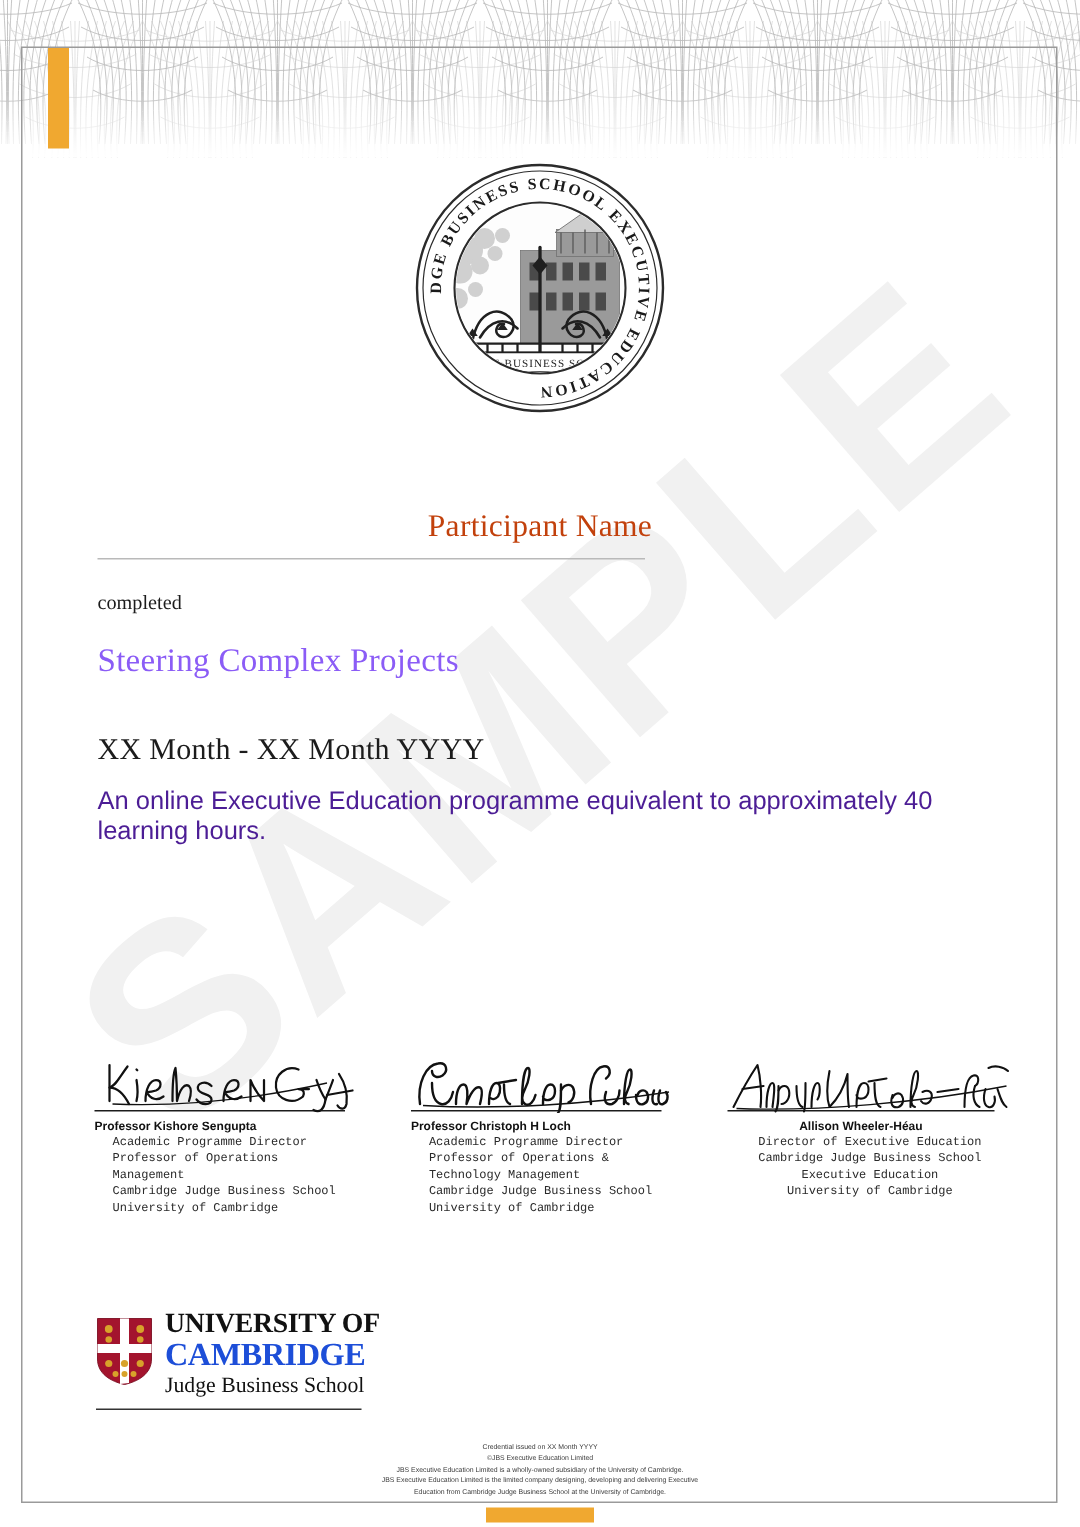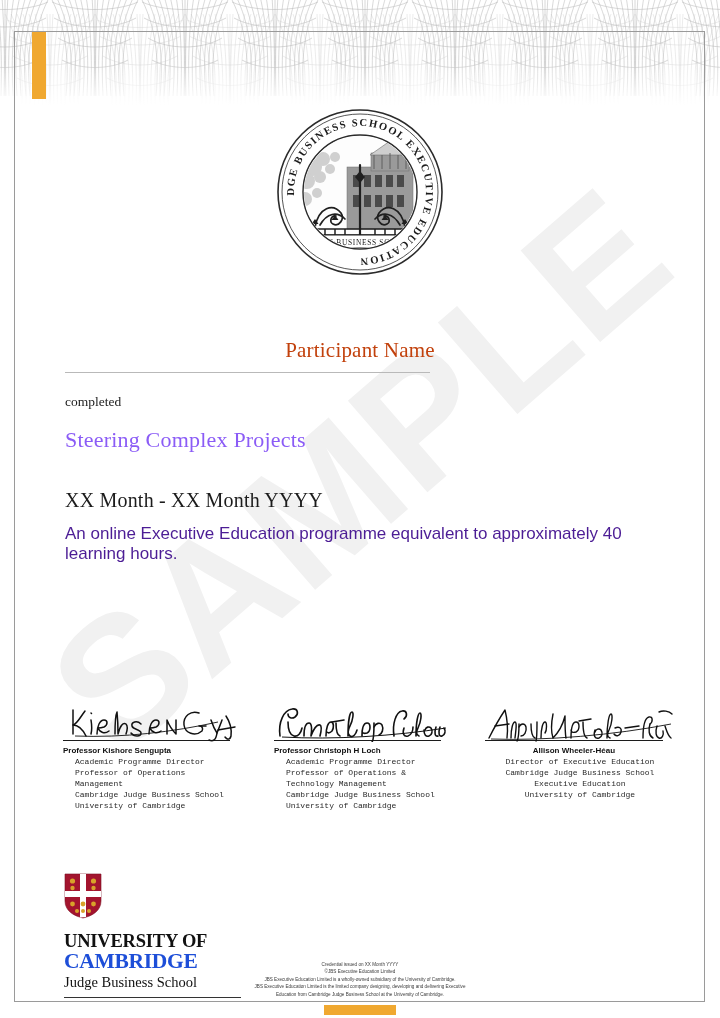--- a/index.html
+++ b/index.html
@@ -180,21 +180,21 @@
     margin-left: 12px;
   }
 
   
   .cam-logo {
     position: absolute;
     left: 64px;
     top: 873px;
     width: 190px;
   }
-  .cam-top { display: flex; align-items: flex-start; gap: 8px; flex-direction: column; }
+  .cam-top { display: flex; align-items: center; gap: 8px; }
   .cam-wordmark { padding-top: 1px; }
   .cam-university {
     font-family: "Liberation Serif", serif;
     font-size: 18.5px;
     font-weight: bold;
     letter-spacing: -0.2px;
     color: #111;
     line-height: 1.02;
   }
   .cam-cambridge {

